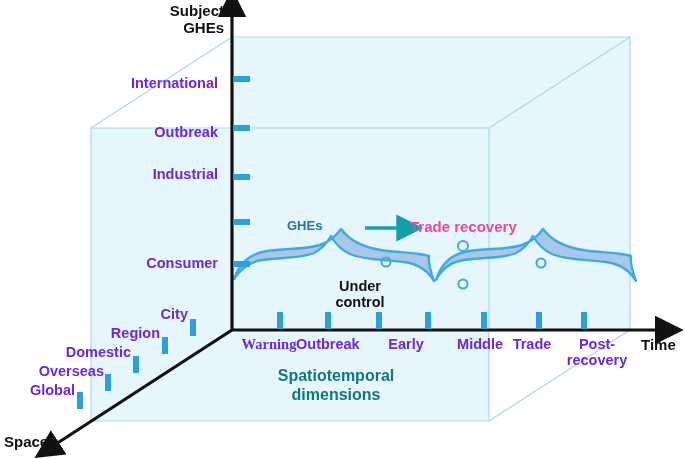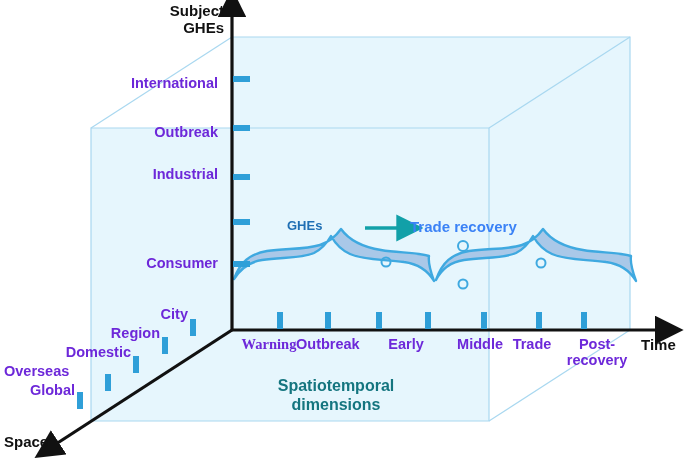--- a/index.html
+++ b/index.html
@@ -5,23 +5,23 @@
   html,body{margin:0;padding:0;background:#ffffff;}
   body{width:685px;height:459px;overflow:hidden;
        font-family:"Liberation Sans","DejaVu Sans",sans-serif;}
   #stage{position:relative;width:685px;height:351px;}
   #stage svg{position:absolute;left:0;top:0;}
   .lbl{position:absolute;font-weight:bold;color:#111111;white-space:nowrap;}
   .axis-title{font-size:15px;line-height:17px;font-weight:bold;color:#111111;}
   .tick-lbl{font-size:14.5px;font-weight:bold;color:#6d28d9;white-space:nowrap;}
   .tick-lbl.two{line-height:16px;text-align:center;}
   .blue-lbl{font-size:13px;font-weight:bold;color:#1f6fb4;white-space:nowrap;}
-  .navy-lbl{font-size:15px;font-weight:bold;color:#3b82f6;white-space:nowrap;}
+  .navy-lbl{font-size:15px;font-weight:bold;color:#ec4899;white-space:nowrap;}
   .teal-lbl{font-size:16px;line-height:19px;font-weight:bold;color:#14757f;
-            text-align:center;white-space:nowrap;margin-top:10px;}
+            text-align:center;white-space:nowrap;}
   .ctl-lbl{font-size:14.5px;line-height:16px;font-weight:bold;color:#111111;
            text-align:center;white-space:nowrap;}
 </style>
 </head>
 <body>
 
 <div id="stage">
 
   <svg width="685" height="459" viewBox="0 0 685 459">
     <defs>
@@ -144,28 +144,32 @@
   <div class="lbl tick-lbl two" style="left:558px;top:336px;width:78px;text-align:center;">
     <span>Post-</span><br>
     <span>recovery</span>
   </div>
 
   <div class="lbl axis-title" style="left:641px;top:336px;">Time</div>
 
   <div class="lbl tick-lbl" style="left:120px;top:306px;width:68px;text-align:right;">City</div>
   <div class="lbl tick-lbl" style="left:80px;top:325px;width:80px;text-align:right;">Region</div>
   <div class="lbl tick-lbl" style="left:31px;top:344px;width:100px;text-align:right;">Domestic</div>
-  <div class="lbl tick-lbl" style="left:4px;top:363px;width:100px;text-align:left;">Overseas</div>
+  <div class="lbl tick-lbl" style="left:4px;top:363px;width:100px;text-align:right;">Overseas</div>
   <div class="lbl tick-lbl" style="left:-5px;top:382px;width:80px;text-align:right;">Global</div>
 
   <div class="lbl axis-title" style="left:4px;top:433px;">Space</div>
 
   <div class="lbl blue-lbl" style="left:287px;top:218px;">GHEs</div>
 
   <div class="lbl navy-lbl" style="left:410px;top:218px;">Trade recovery</div>
 
+  <div class="lbl ctl-lbl" style="left:320px;top:278px;width:80px;">
+    <span>Under</span><br>
+    <span>control</span>
+  </div>
 
   <div class="lbl teal-lbl" style="left:261px;top:366px;width:150px;">
     <span>Spatiotemporal</span><br>
     <span>dimensions</span>
   </div>
 
 </div>
 
 </body></html>

